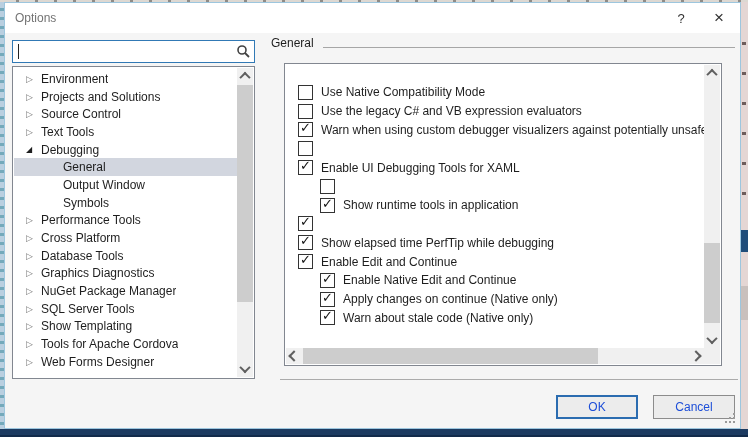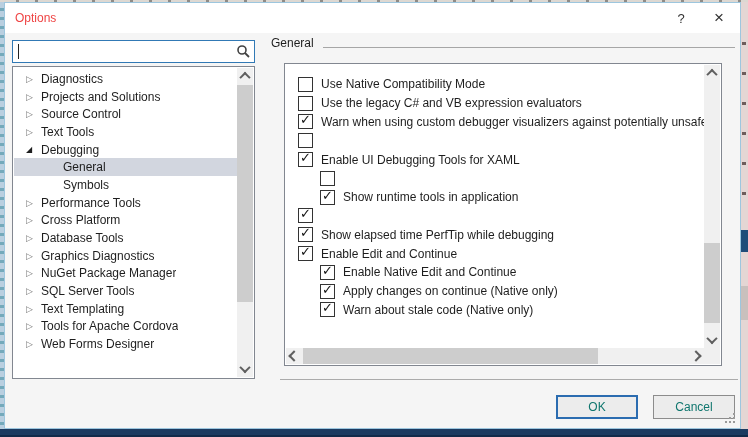--- a/index.html
+++ b/index.html
@@ -18,21 +18,21 @@
   .bg-right .mark{position:absolute;left:1px;width:4px;height:3px;background:#6e5d5c;}
   .bg-right .blue{position:absolute;left:0;width:7px;height:22px;background:#1f4d7a;top:228px;}
   .bg-right .gray{position:absolute;left:0;width:7px;height:34px;background:#c9c0bd;top:284px;}
   .bg-bottom{position:absolute;left:0;bottom:0;width:748px;height:8px;background:#1c3a60;
     border-bottom:2px solid #122a4a;box-sizing:border-box;}
 
   
   .dialog{position:absolute;left:4px;top:2px;width:737px;height:427px;
     background:#f5f5f5;border:1px solid #9dc6de;box-sizing:border-box;}
   .titlebar{position:absolute;left:0;top:0;right:0;height:30px;background:#ffffff;}
-  .title{position:absolute;left:10px;top:8px;font-size:12px;color:#ef4444;}
+  .title{position:absolute;left:10px;top:8px;font-size:12px;color:#737373;}
   .tb-btn{position:absolute;top:0;width:34px;height:30px;display:flex;align-items:center;
     justify-content:center;color:#333;cursor:default;}
   .tb-help{right:42px;font-size:13px;}
   .tb-close{right:4px;font-size:17px;}
 
   
   .search-wrap{position:absolute;left:7px;top:37px;width:243px;height:23px;}
   .search-wrap input{position:absolute;left:0;top:0;width:100%;height:100%;box-sizing:border-box;
     border:1px solid #3179b5;background:#fff;outline:none;padding:2px 22px 2px 6px;
     font:12px "Liberation Sans","DejaVu Sans",sans-serif;}
@@ -61,34 +61,34 @@
   .chev.down{transform:rotate(45deg) translate(-1px,-1px);}
   .chev.left{transform:rotate(135deg);}
   .chev.right{transform:rotate(-45deg);}
   .corner{position:absolute;right:1px;bottom:1px;width:16px;height:16px;background:#f0f0f0;}
 
   
   .group-label{position:absolute;left:266px;top:33px;font-size:12px;color:#1e1e1e;}
   .group-line{position:absolute;left:318px;top:44px;width:412px;height:1px;background:#a6a6a6;}
   .listbox{position:absolute;left:279px;top:60px;width:438px;height:303px;background:#fff;
     border:1px solid #828790;box-sizing:border-box;}
-  .opt-rows{position:absolute;left:1px;top:1px;right:17px;bottom:17px;overflow:hidden;padding-top:10px;}
+  .opt-rows{position:absolute;left:1px;top:1px;right:17px;bottom:17px;overflow:hidden;padding-top:18px;}
   .opt-row{height:18.8px;display:flex;align-items:center;white-space:nowrap;}
   .opt-row .cb{position:relative;flex:0 0 13px;width:13px;height:13px;border:1px solid #333;
     background:#fff;margin-left:12px;box-sizing:content-box;}
   .opt-row.ind .cb{margin-left:34px;}
   .opt-row .cb .mark{position:absolute;left:1px;top:-3px;font-size:13px;line-height:15px;color:#111;}
   .opt-row .lbl{margin-left:8px;overflow:hidden;}
   .listbox .vscroll{bottom:17px;}
 
   .sep-line{position:absolute;left:275px;top:376px;width:458px;height:1px;background:#ababab;}
 
   
   .btn{position:absolute;top:392px;width:82px;height:24px;background:#ececec;
-    font:12px "Liberation Sans","DejaVu Sans",sans-serif;color:#0f766e;
+    font:12px "Liberation Sans","DejaVu Sans",sans-serif;color:#1d4ed8;
     display:flex;align-items:center;justify-content:center;box-sizing:border-box;}
   .btn.ok{left:551px;border:2px solid #2b6cb0;}
   .btn.cancel{left:648px;border:1px solid #8c8c8c;}
 
   .grip{position:absolute;right:5px;bottom:5px;width:10px;height:10px;}
   .grip i{position:absolute;width:2px;height:2px;background:#9a9a9a;}
 </style>
 </head>
 <body>
 
@@ -122,21 +122,21 @@
       <svg class="mag" width="14" height="14" viewBox="0 0 14 14">
         <circle cx="6" cy="6" r="4" fill="none" stroke="#424242" stroke-width="1.6"></circle>
         <line x1="9" y1="9" x2="13" y2="13" stroke="#424242" stroke-width="1.8"></line>
       </svg>
     </div>
 
     <div class="tree">
       <div class="tree-rows">
           <div class="tree-row">
     <span class="tw">▷</span>
-    <span class="lbl">Diagnostics</span>
+    <span class="lbl">Environment</span>
   </div>
           <div class="tree-row">
     <span class="tw">▷</span>
     <span class="lbl">Projects and Solutions</span>
   </div>
           <div class="tree-row">
     <span class="tw">▷</span>
     <span class="lbl">Source Control</span>
   </div>
           <div class="tree-row">
@@ -146,20 +146,24 @@
           <div class="tree-row">
     <span class="tw exp">◢</span>
     <span class="lbl">Debugging</span>
   </div>
           <div class="tree-row lvl1 selected">
     <span class="tw"></span>
     <span class="lbl">General</span>
   </div>
           <div class="tree-row lvl1">
     <span class="tw"></span>
+    <span class="lbl">Output Window</span>
+  </div>
+          <div class="tree-row lvl1">
+    <span class="tw"></span>
     <span class="lbl">Symbols</span>
   </div>
           <div class="tree-row">
     <span class="tw">▷</span>
     <span class="lbl">Performance Tools</span>
   </div>
           <div class="tree-row">
     <span class="tw">▷</span>
     <span class="lbl">Cross Platform</span>
   </div>
@@ -174,21 +178,21 @@
           <div class="tree-row">
     <span class="tw">▷</span>
     <span class="lbl">NuGet Package Manager</span>
   </div>
           <div class="tree-row">
     <span class="tw">▷</span>
     <span class="lbl">SQL Server Tools</span>
   </div>
           <div class="tree-row">
     <span class="tw">▷</span>
-    <span class="lbl">Text Templating</span>
+    <span class="lbl">Show Templating</span>
   </div>
           <div class="tree-row">
     <span class="tw">▷</span>
     <span class="lbl">Tools for Apache Cordova</span>
   </div>
           <div class="tree-row">
     <span class="tw">▷</span>
     <span class="lbl">Web Forms Designer</span>
   </div>
         </div>

